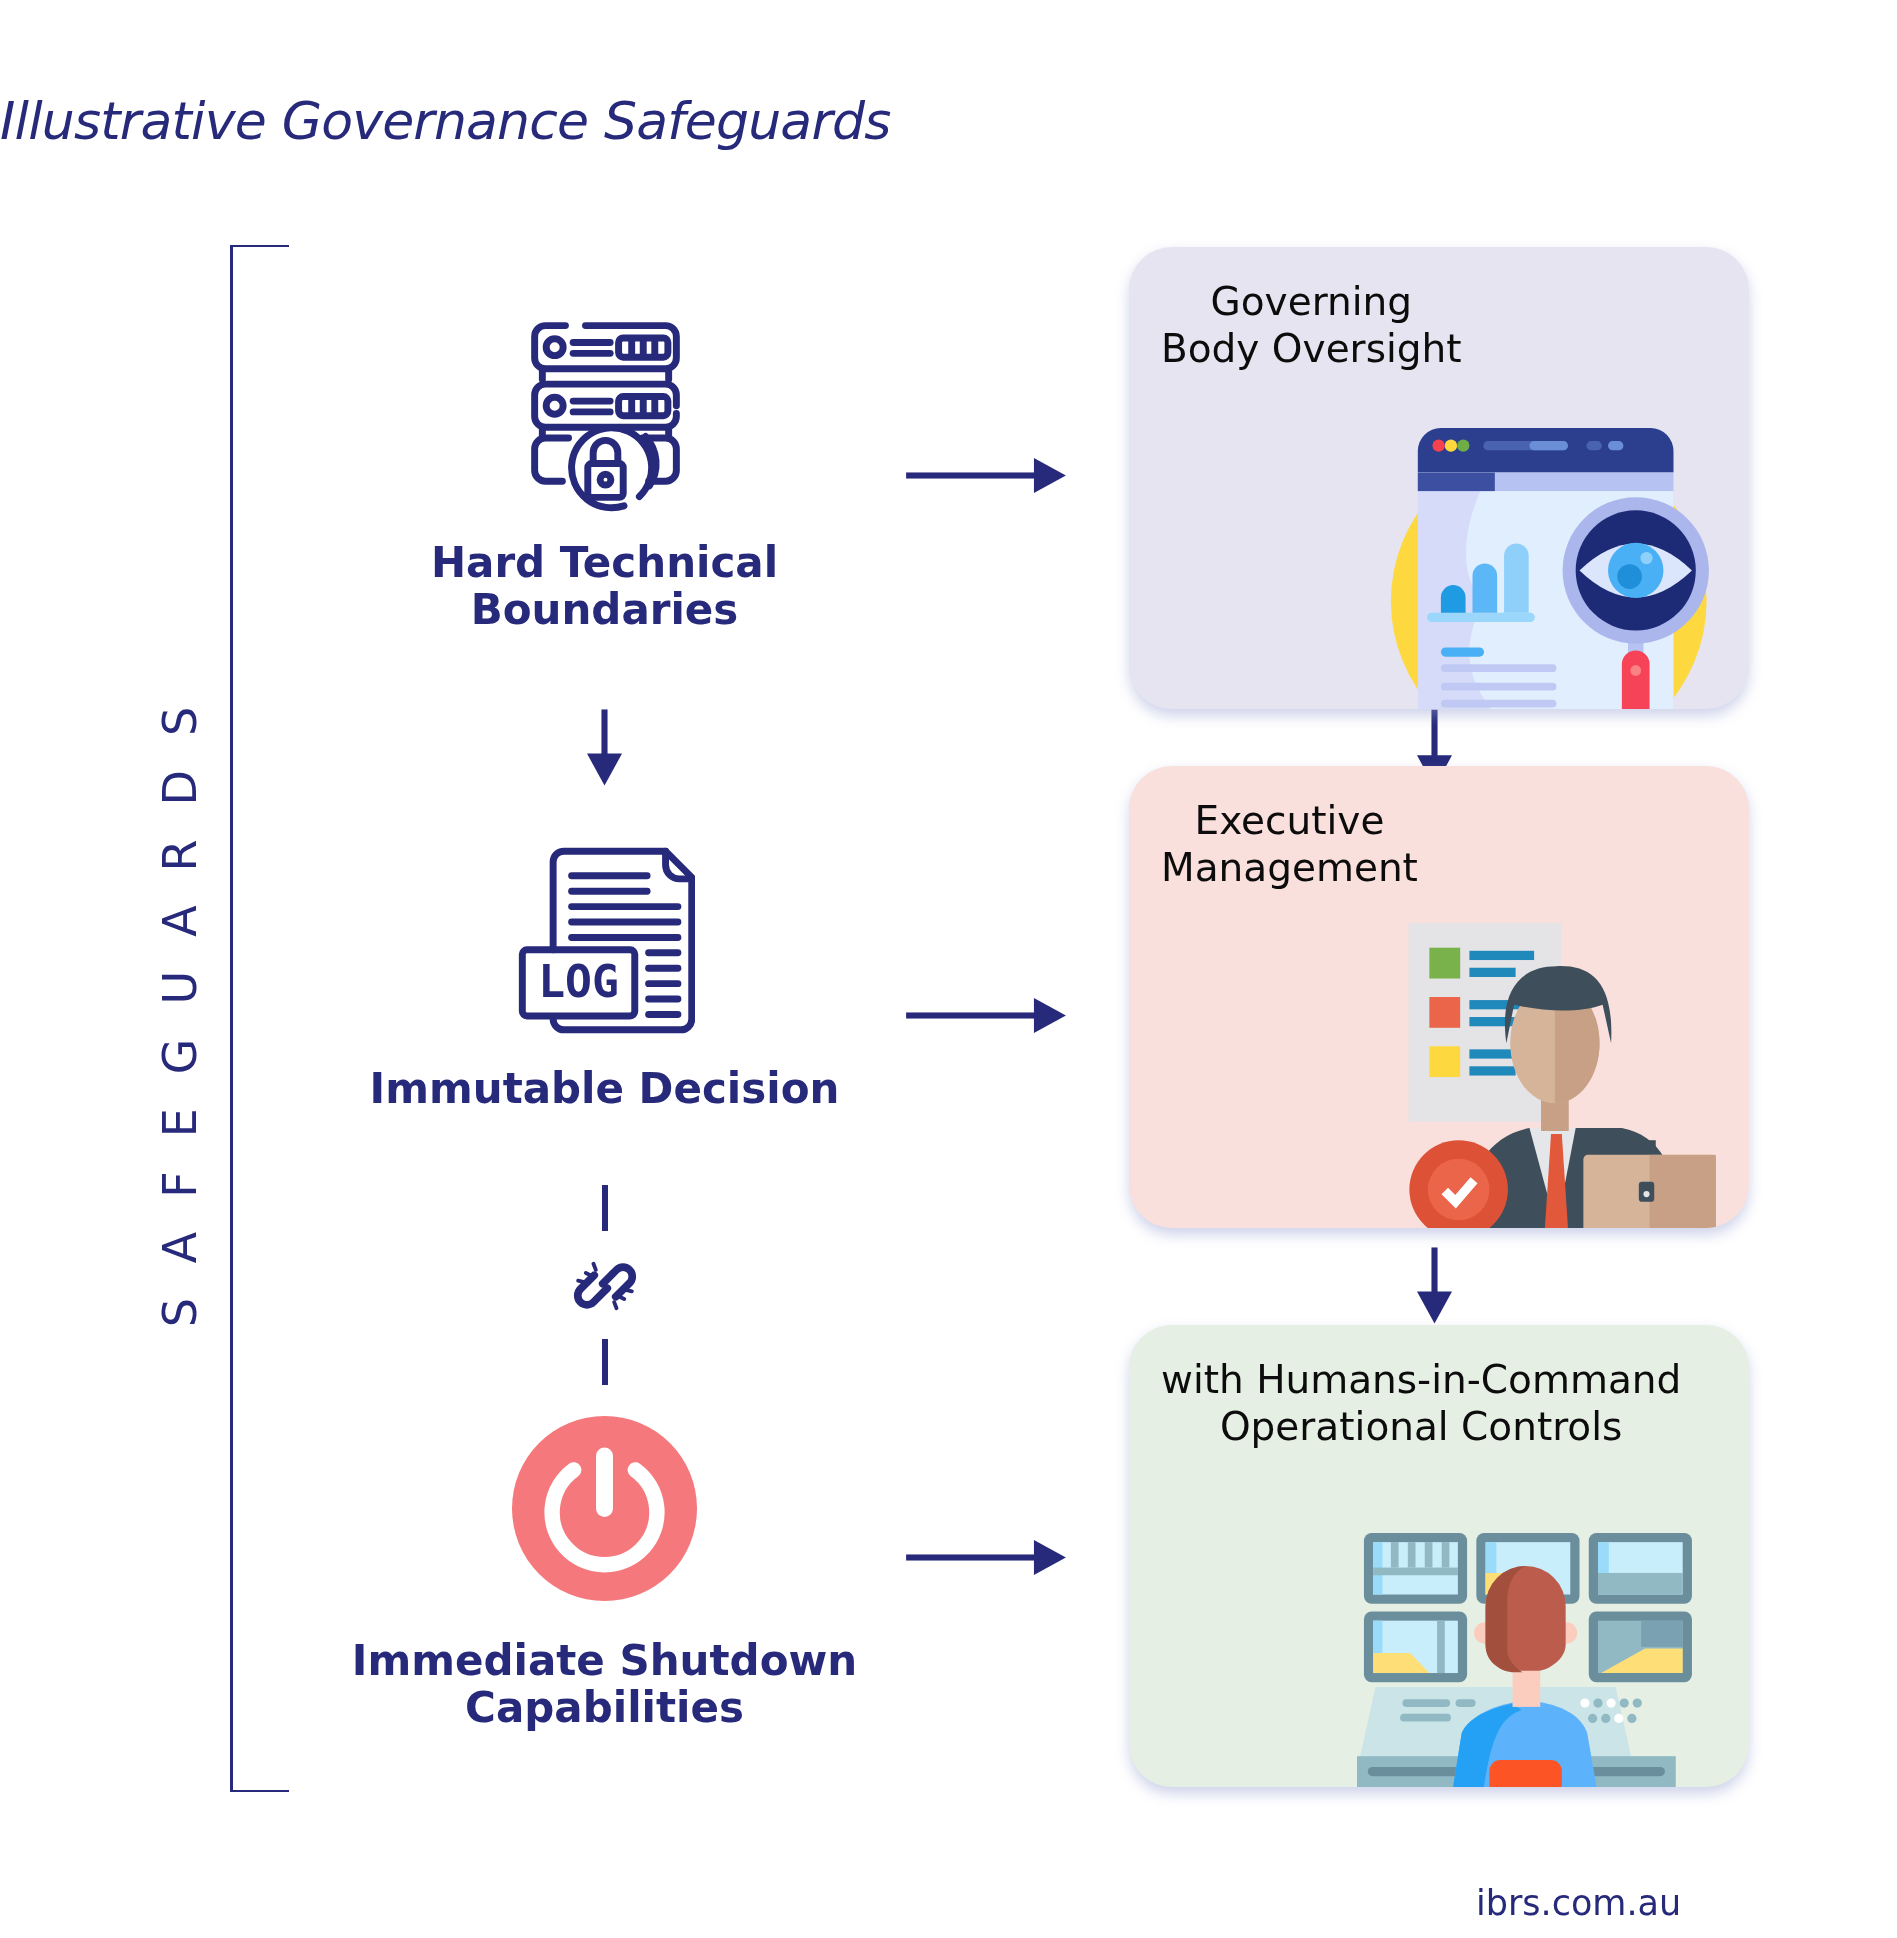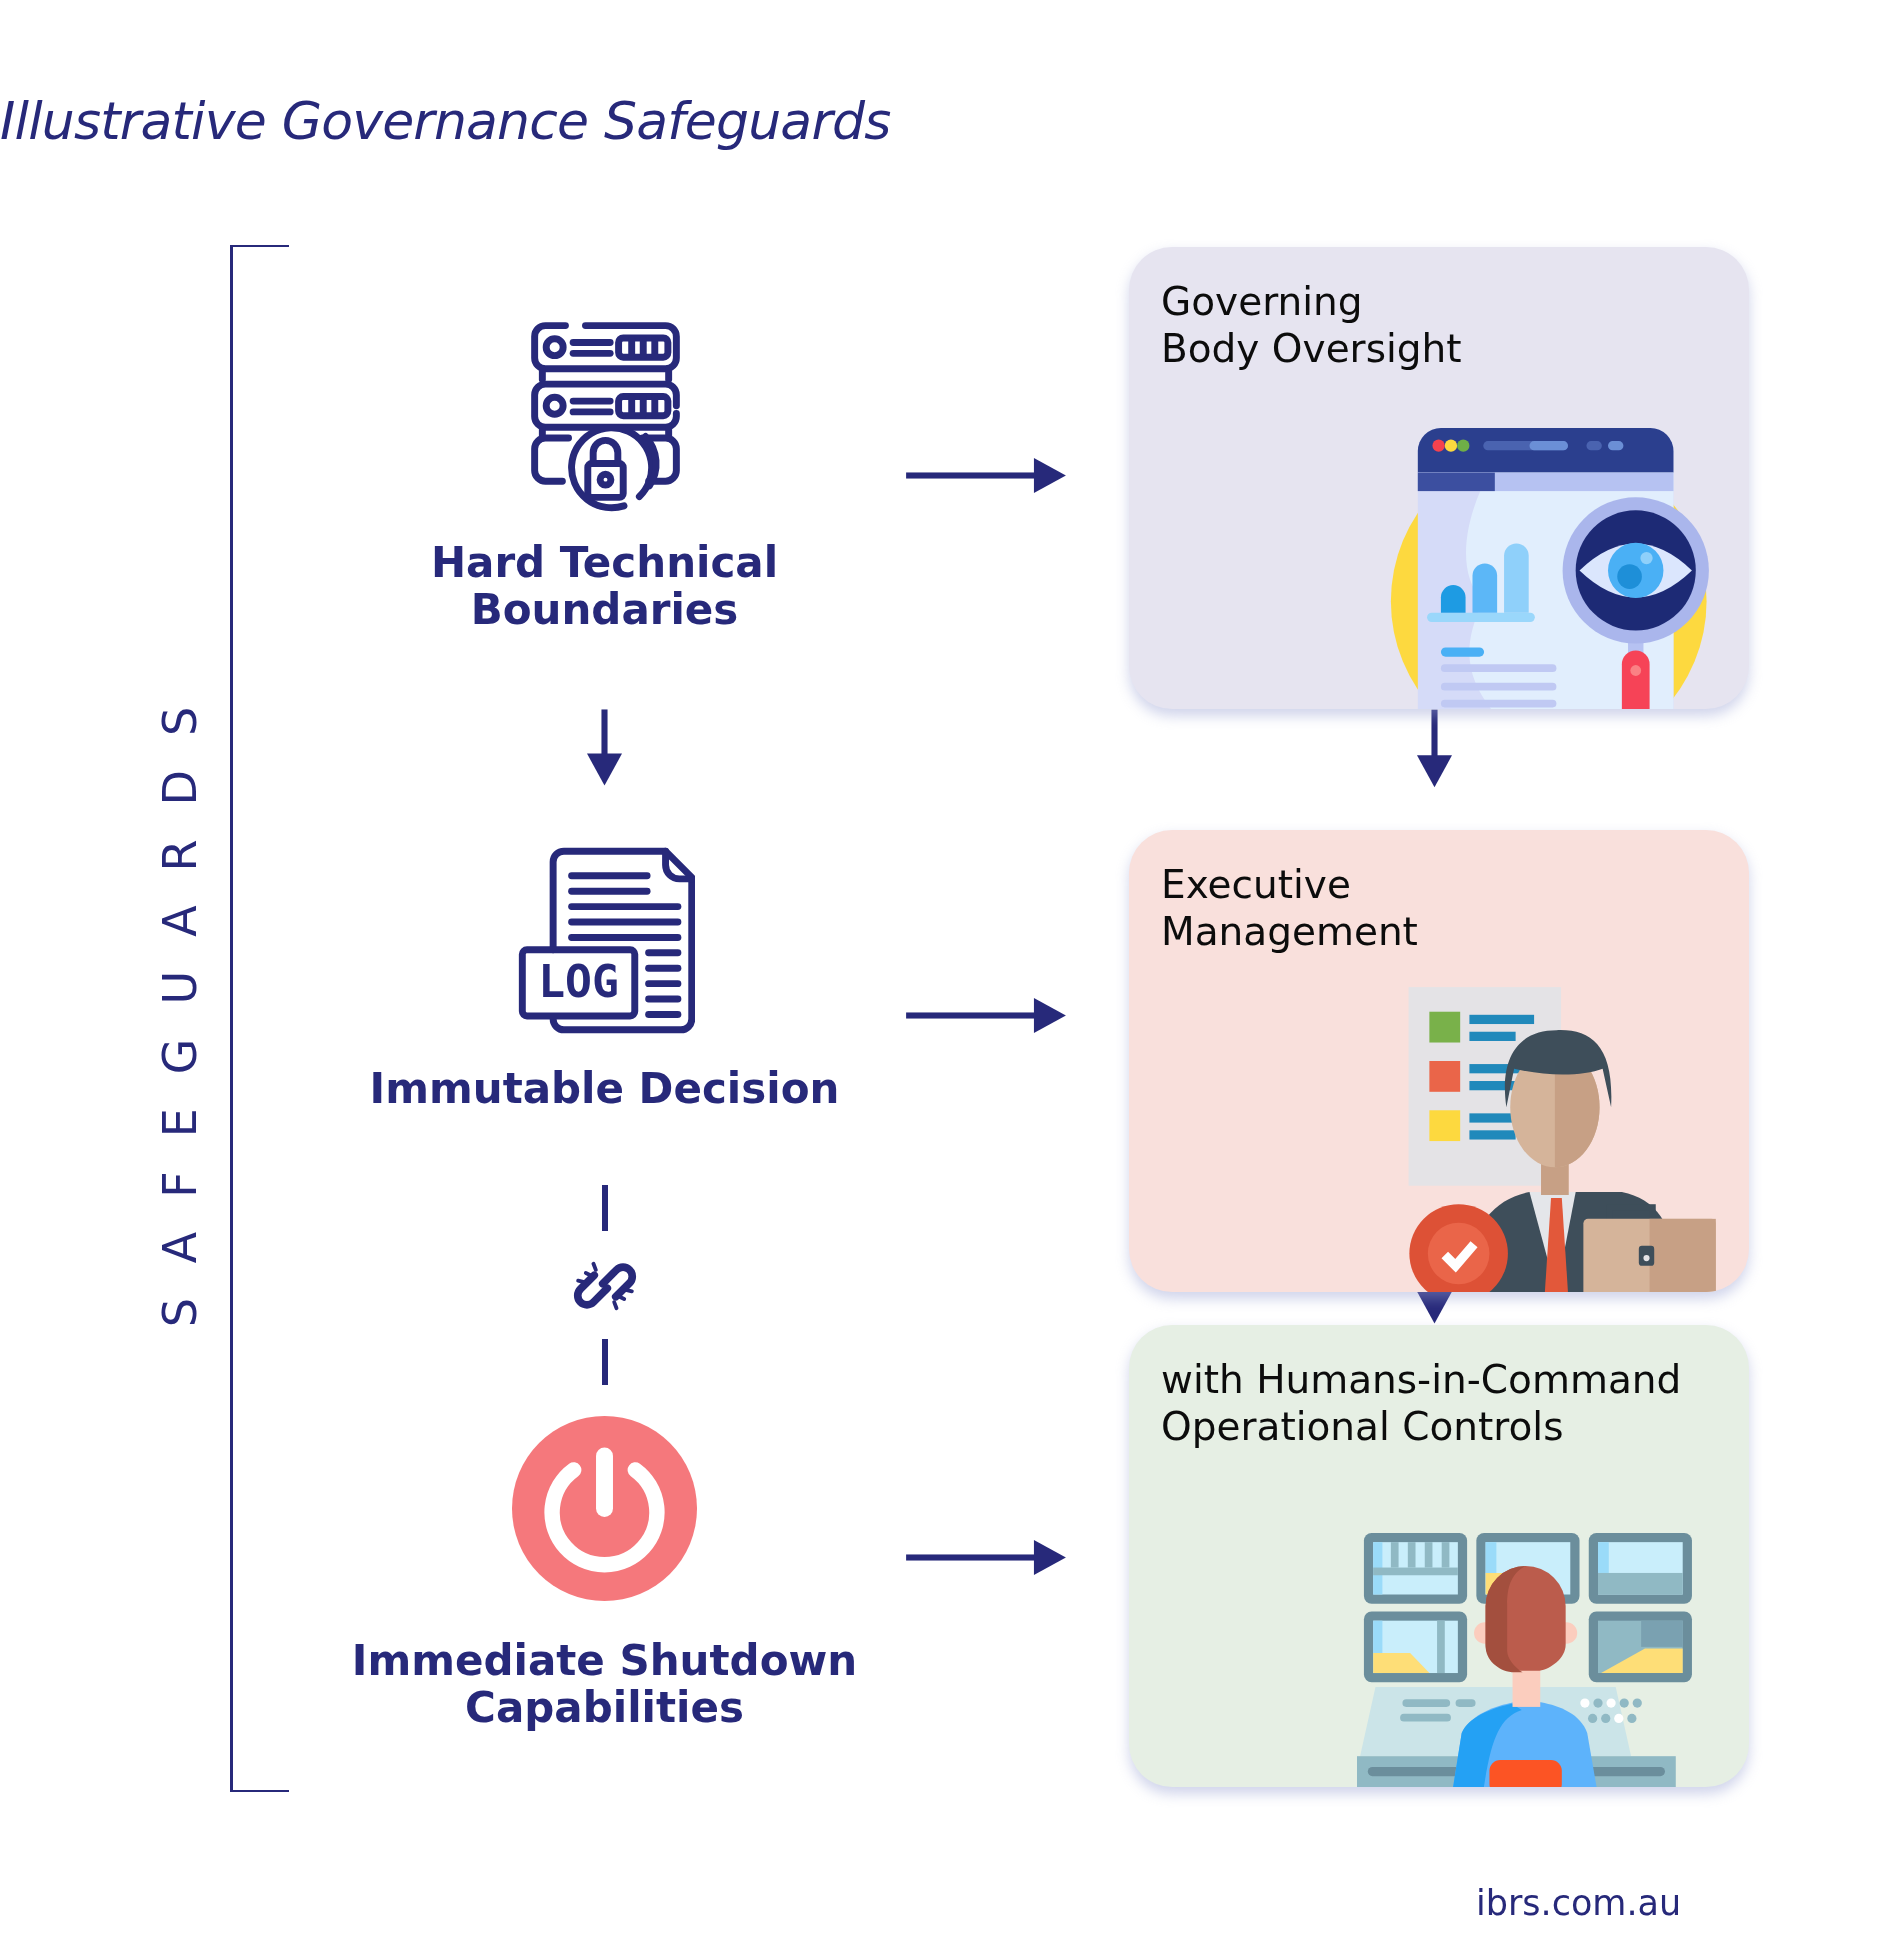--- a/index.html
+++ b/index.html
@@ -12,21 +12,21 @@
              border-left:3.9px solid #27297a; border-top:2.3px solid #27297a; border-bottom:2.3px solid #27297a; box-sizing:border-box; }
   #side-label { left:180px; top:1017px; transform:translate(-50%,-50%) rotate(-90deg);
                 font-size:46px; letter-spacing:34px; white-space:nowrap; color:#27297a;
                 font-family:"DejaVu Sans", sans-serif; font-weight:normal; padding-left:34px; }
   .lbl { width:555px; left:327px; text-align:center; font-size:42px; line-height:47px;
          color:#27297a; font-family:"DejaVu Sans", sans-serif; font-weight:600; }
   .lbl span { display:block; }
   .card { left:1129px; width:620px; height:462px; border-radius:43px; overflow:hidden;
           box-shadow:0 6.2px 12.3px rgba(150,160,210,0.45); }
   .card-title { position:absolute; left:32px; top:31px; font-size:39px; line-height:47px;
-                color:#0c0c0c; font-family:"DejaVu Sans", sans-serif; }
+                color:#0c0c0c; font-family:"DejaVu Sans", sans-serif;text-align:center; }
   .card-title span { display:block; }
   .card svg.illus { position:absolute; left:0; top:0; }
   svg.arrow { position:absolute; overflow:visible; }
   #footer { left:1476px; top:1883px; font-size:35px; color:#27297a; font-family:"DejaVu Sans", sans-serif; }
 </style>
 </head>
 <body>
 
 <div id="title" class="abs">Illustrative Governance Safeguards</div>
 
@@ -177,21 +177,21 @@
     <circle cx="658" cy="550" r="7" fill="#fa8184"></circle>
     <circle cx="658" cy="420" r="95" fill="#aab6ec"></circle>
     <circle cx="658" cy="420" r="78" fill="#1d2a75"></circle>
     <path d="M585 420 Q658 350 731 420 Q658 490 585 420 Z" fill="#dbe6fd"></path>
     <circle cx="658" cy="420" r="36" fill="#4ab0f5"></circle>
     <circle cx="650" cy="428" r="16" fill="#1e8fd8"></circle>
     <circle cx="672" cy="404" r="8" fill="#8fd0fa"></circle>
   </svg>
 </div>
 
-<div class="abs card" style="top:830px;background:#f9e0dc">
+<div class="abs card" style="top:766px;background:#f9e0dc">
   <div class="card-title">
     <span>Executive</span>
     <span>Management</span>
   </div>
   <svg class="illus" width="620" height="462" viewBox="0 0 805 600">
     <rect x="363" y="204" width="198" height="258" fill="#e4e3e6"></rect>
     <rect x="390" y="236" width="40" height="40" fill="#79b14a"></rect>
     <rect x="390" y="300" width="40" height="40" fill="#ea6549"></rect>
     <rect x="390" y="364" width="40" height="40" fill="#fdd93f"></rect>
     <rect x="442" y="240" width="84" height="12" fill="#2089bb"></rect>

